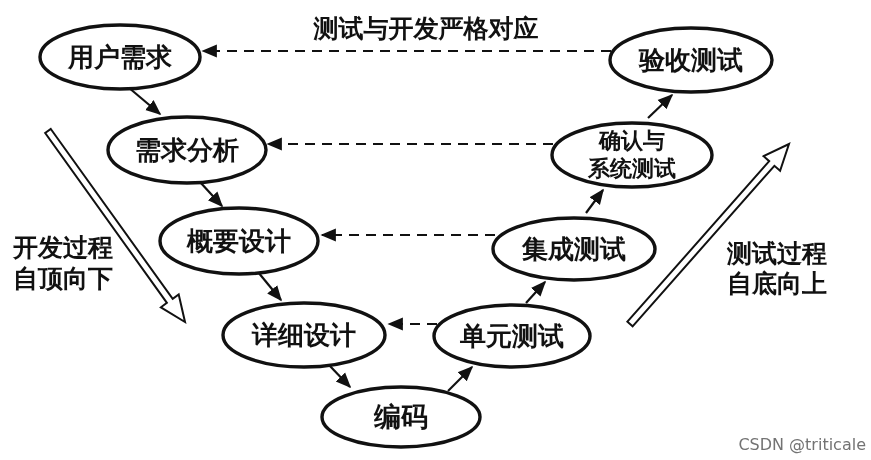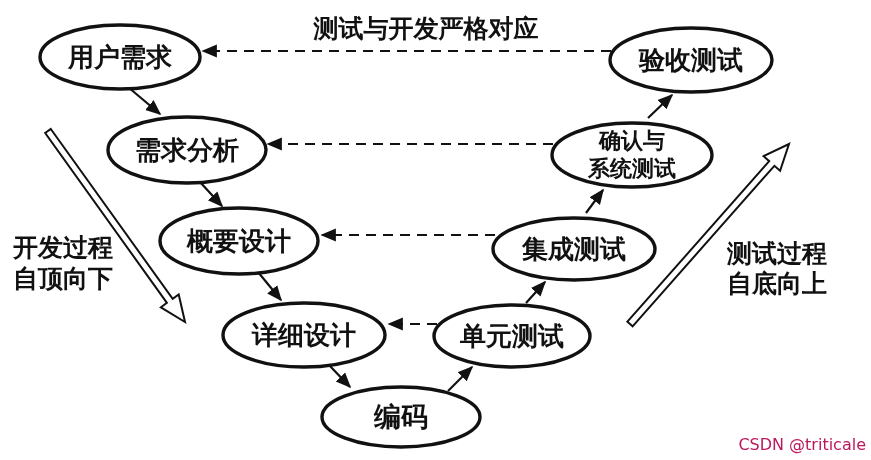--- a/index.html
+++ b/index.html
@@ -19,21 +19,21 @@
     font-family: "Liberation Serif", serif;
     font-weight: bold;
     fill: #111111;
   }
   .watermark {
     position: absolute;
     right: 5px;
     bottom: 6px;
     font-family: "DejaVu Sans", sans-serif;
     font-size: 16px;
-    color: #be185d;
+    color: #737373;
     user-select: none;
   }
 </style>
 </head>
 <body>
 
 <div class="canvas">
 
   <svg width="871" height="460" viewBox="0 0 871 460">
     <defs>

